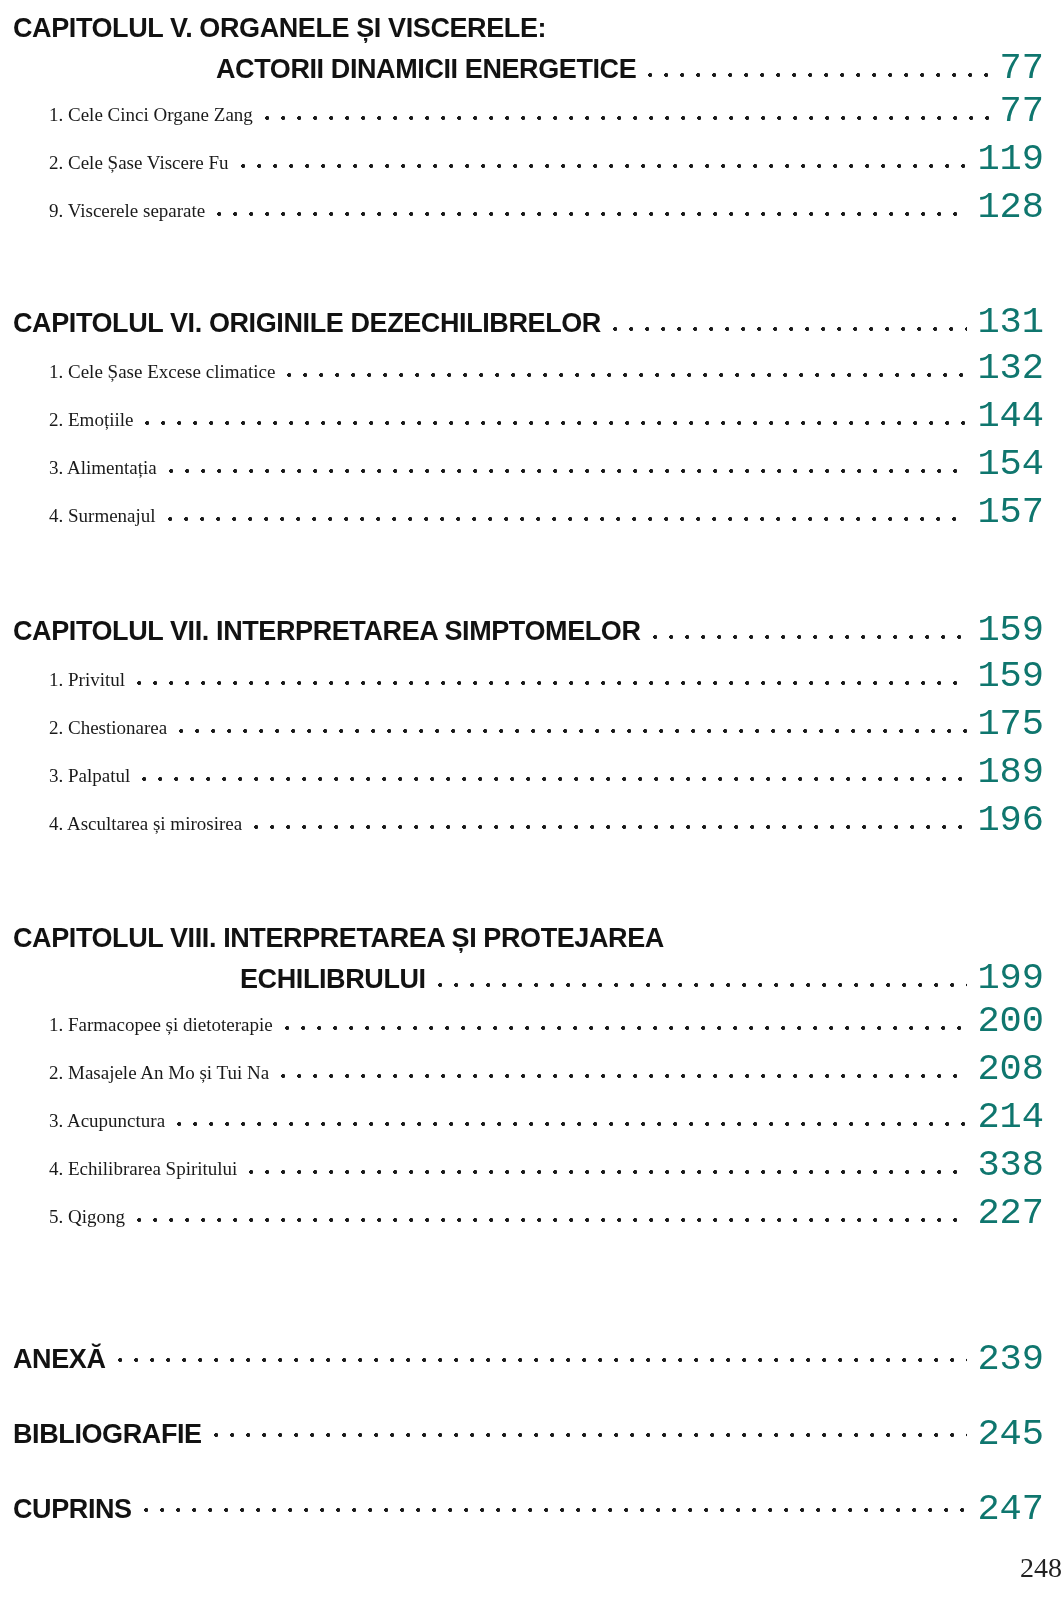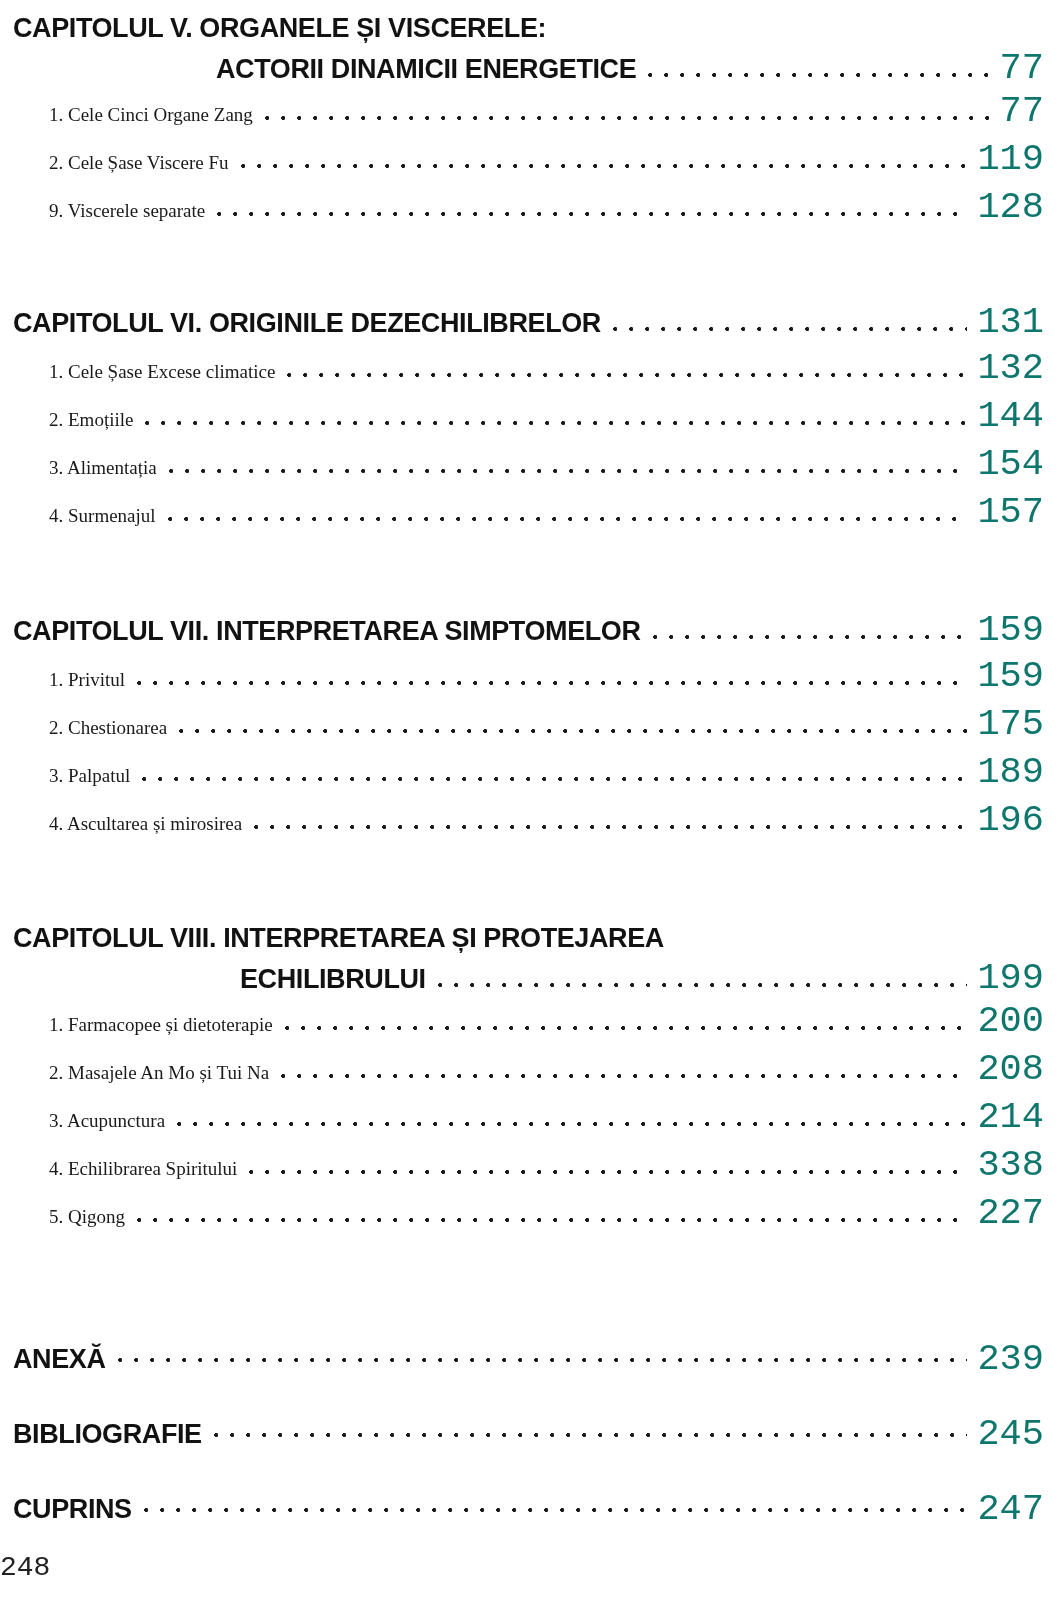--- a/index.html
+++ b/index.html
@@ -58,22 +58,22 @@
   .section-7 { margin-top: 70px; }
   .section-8 { margin-top: 72px; }
 
   .back-matter { margin-top: 98px; }
   .back-matter .row { line-height: 45px; margin-bottom: 30px; align-items: center; }
 
   .folio {
     position: absolute;
     left: 0; right: 0;
     top: 1552px;
-    text-align: left;
-    font-family: Liberation Mono, monospace;
+    text-align: right;
+    font-family: Liberation Serif, serif;
     font-size: 28px;
     color: #222222;
   }
 </style>
 </head>
 <body>
 
 <div class="toc">
 
   <div class="section section-5">

